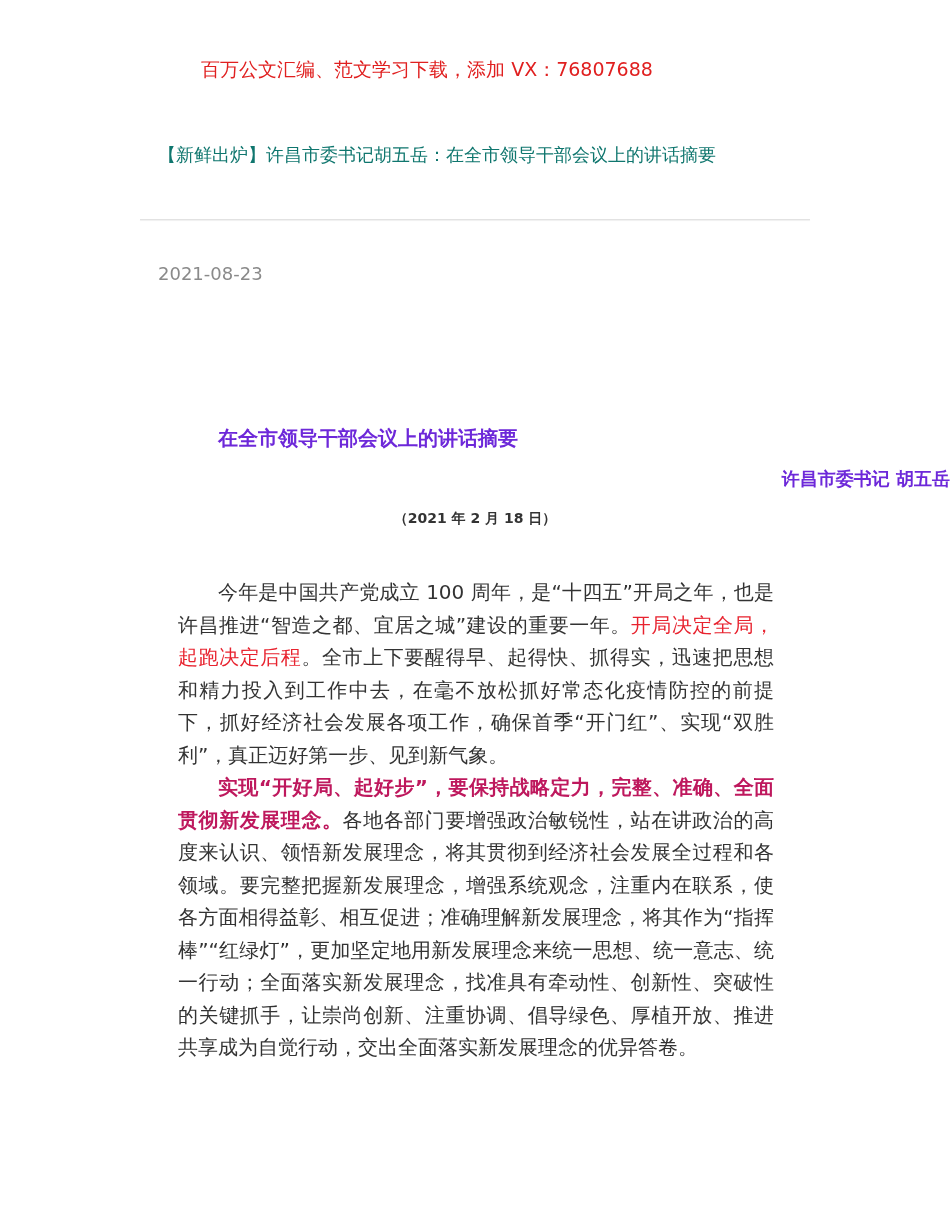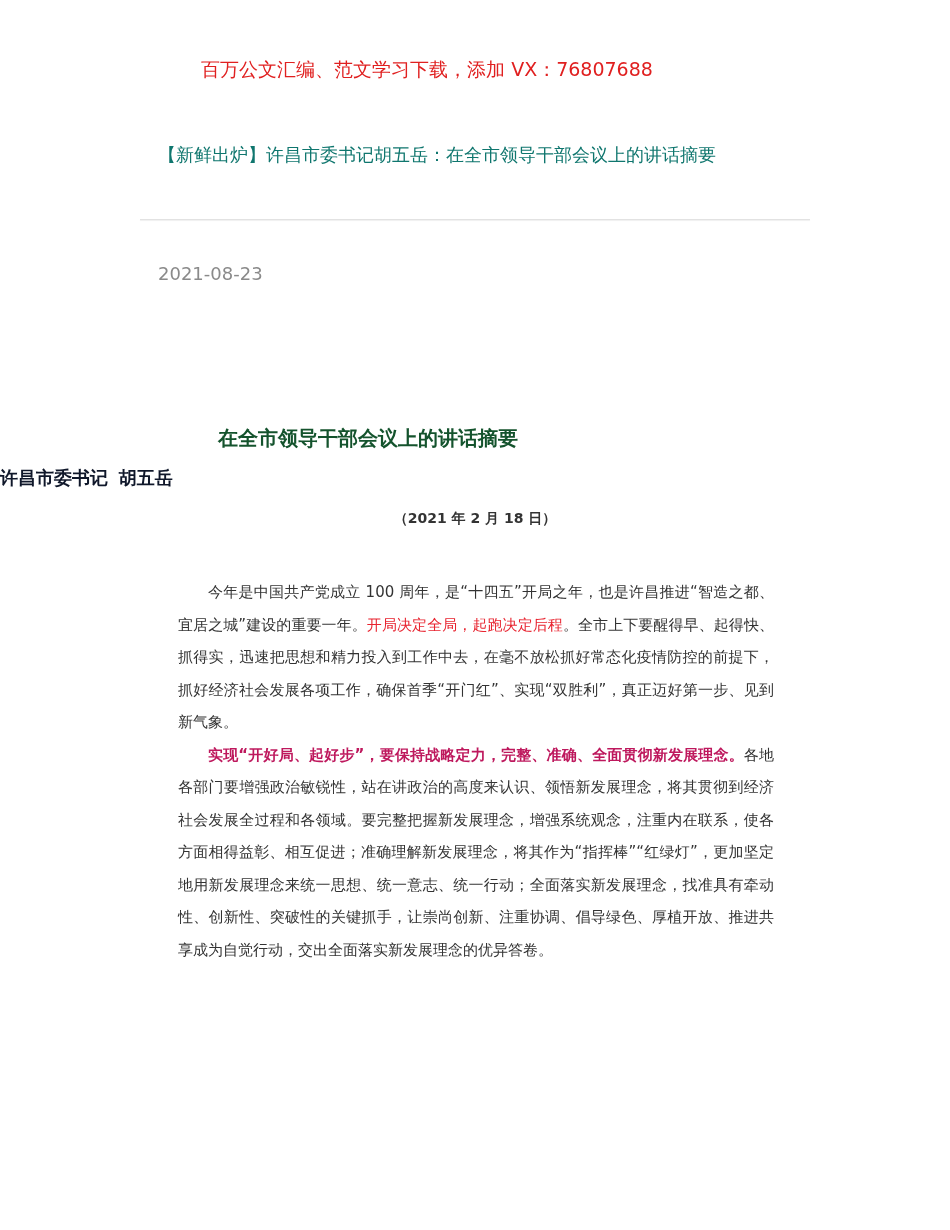--- a/index.html
+++ b/index.html
@@ -18,33 +18,33 @@
   .divider {
     position: absolute; top: 219px; left: 140px; width: 670px; height: 1px;
     background: #e2e2e2; box-shadow: 0 1px 1px #eeeeee;
   }
   .date {
     position: absolute; top: 262px; left: 158px;
     color: #8a8a8a; font-size: 18px; line-height: 24px;
   }
   .article-head {
     position: absolute; top: 424px; left: 218px;
-    color: #14532d; font-size: 20px; font-weight: bold; line-height: 28px;
+    color: #6d28d9; font-size: 20px; font-weight: bold; line-height: 28px;
   }
   .byline {
-    position: absolute; top: 466px; left: 0; width: 950px; text-align: left;
-    color: #0f172a; font-size: 18px; font-weight: bold; line-height: 26px; font-family: Liberation Mono, monospace;
+    position: absolute; top: 466px; left: 0; width: 950px; text-align: right;
+    color: #6d28d9; font-size: 18px; font-weight: bold; line-height: 26px;
   }
   .dateline {
     position: absolute; top: 505px; left: 0; width: 950px; text-align: center;
     color: #333333; font-size: 14px; font-weight: bold; line-height: 26px;
   }
   .body {
     position: absolute; top: 576px; left: 178px; width: 596px;
-    color: #333333; font-size: 15px; line-height: 32.5px;
+    color: #333333; font-size: 20px; line-height: 32.5px;
   }
   .body p { margin: 0; text-indent: 2em; text-align: justify; }
   .red { color: #e8232f; }
   .red-bold { color: #be185d; font-weight: bold; }
 </style>
 </head>
 <body>
 
 <div class="banner">百万公文汇编、范文学习下载，添加 VX：76807688</div>
 

